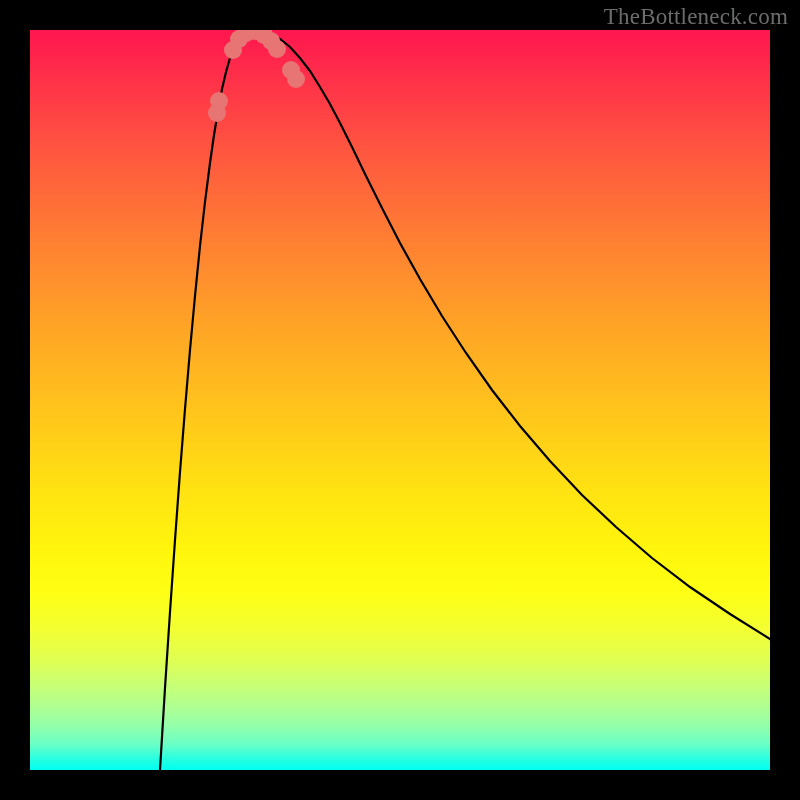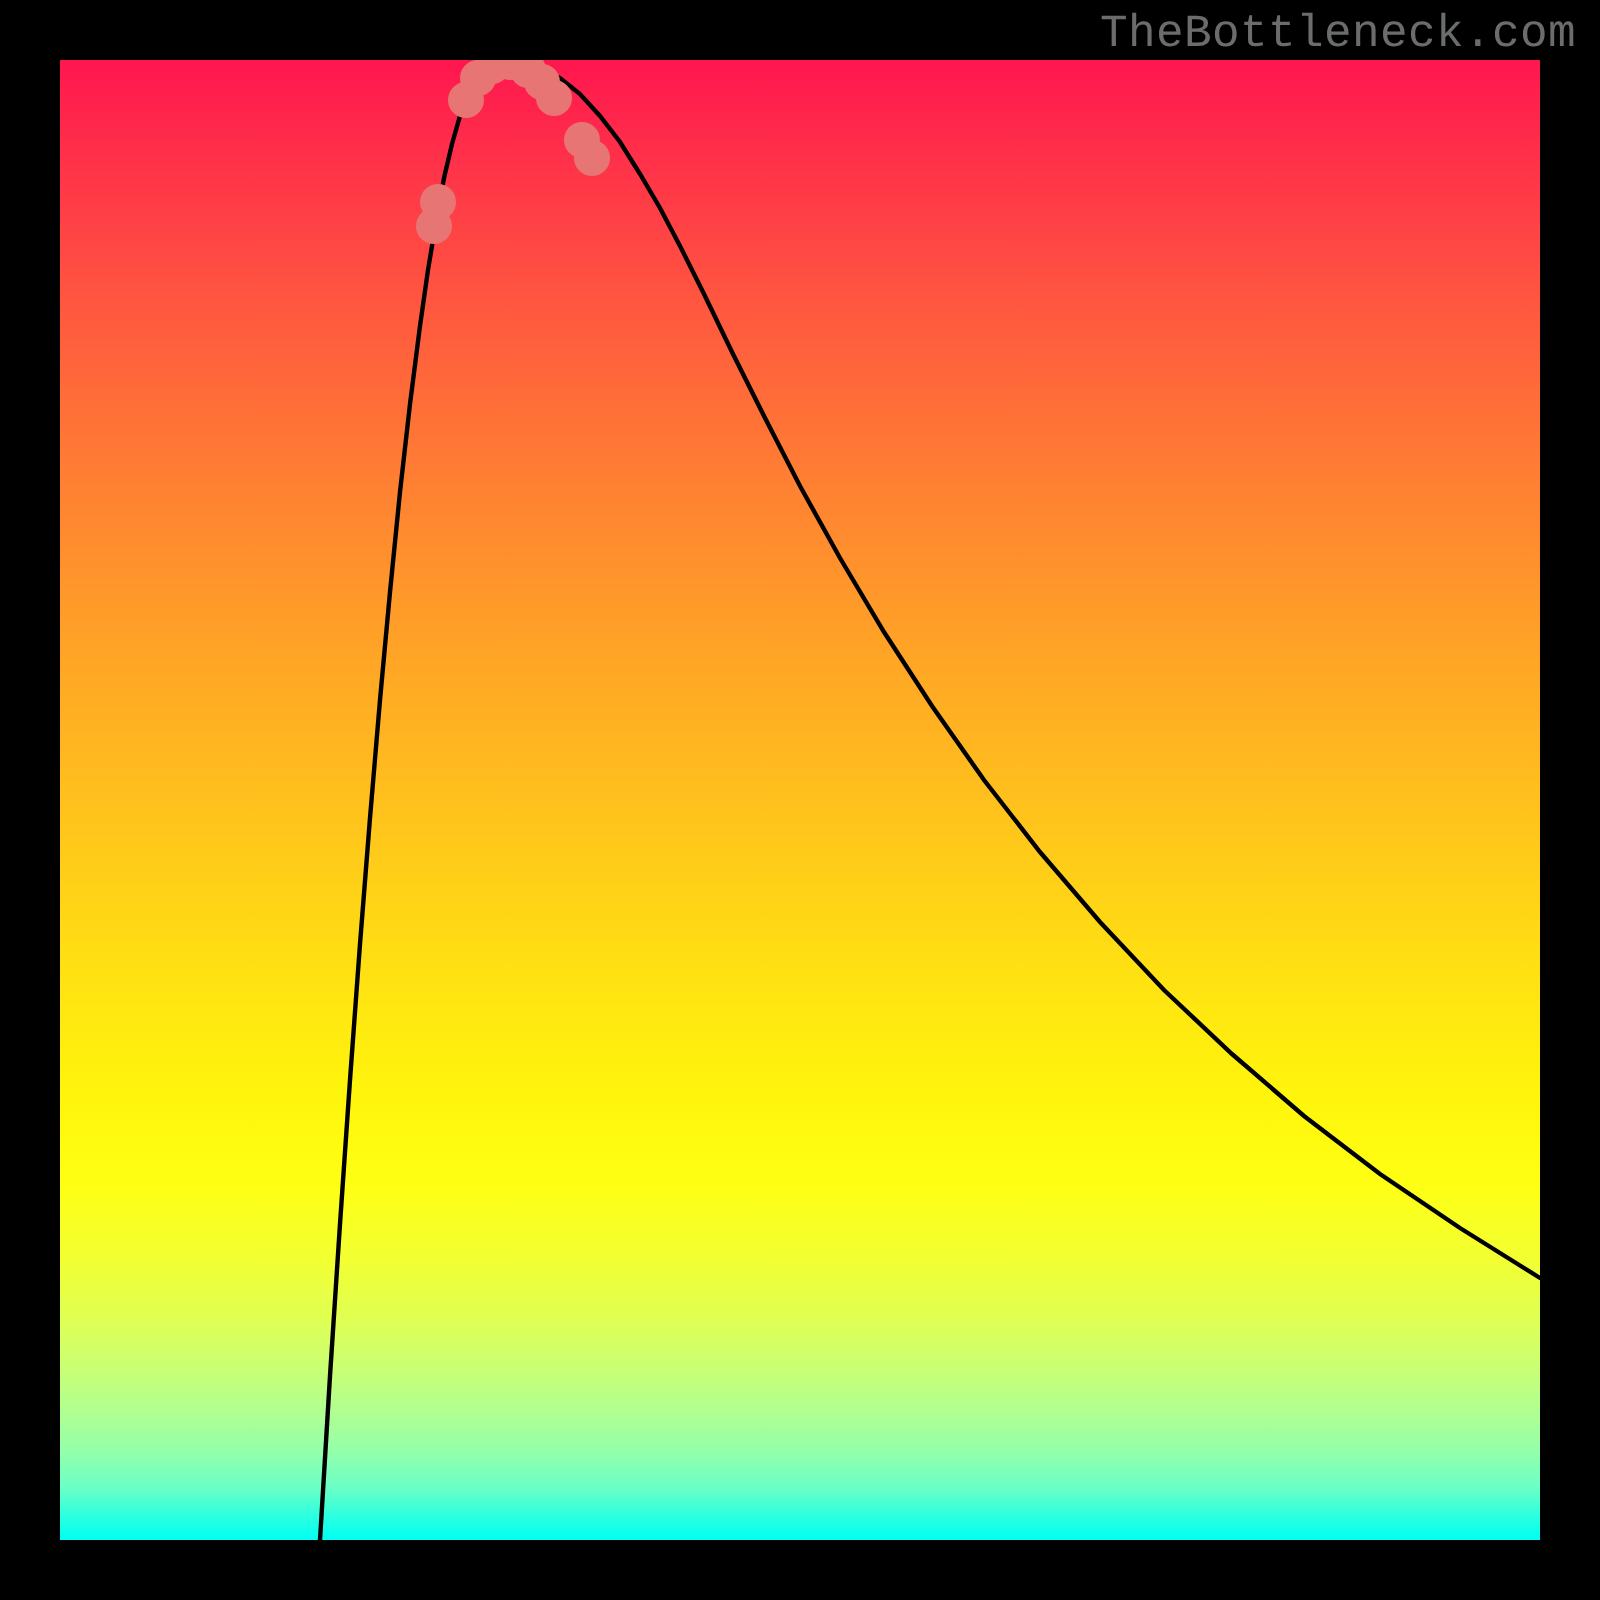--- a/index.html
+++ b/index.html
@@ -42,21 +42,21 @@
     );
   }
   .svg-layer {
     position: absolute;
     left: 0; top: 0;
     width: 100%; height: 100%;
   }
   .watermark {
     position: absolute;
     top: 4px; right: 12px;
-    font-family: Liberation Mono, monospace;
+    font-family: Liberation Serif, serif;
     font-size: 23px;
     font-weight: 400;
     color: #6b6c6d;
     letter-spacing: 0.2px;
   }
 </style>
 </head>
 <body>
 
 <div class="frame">

